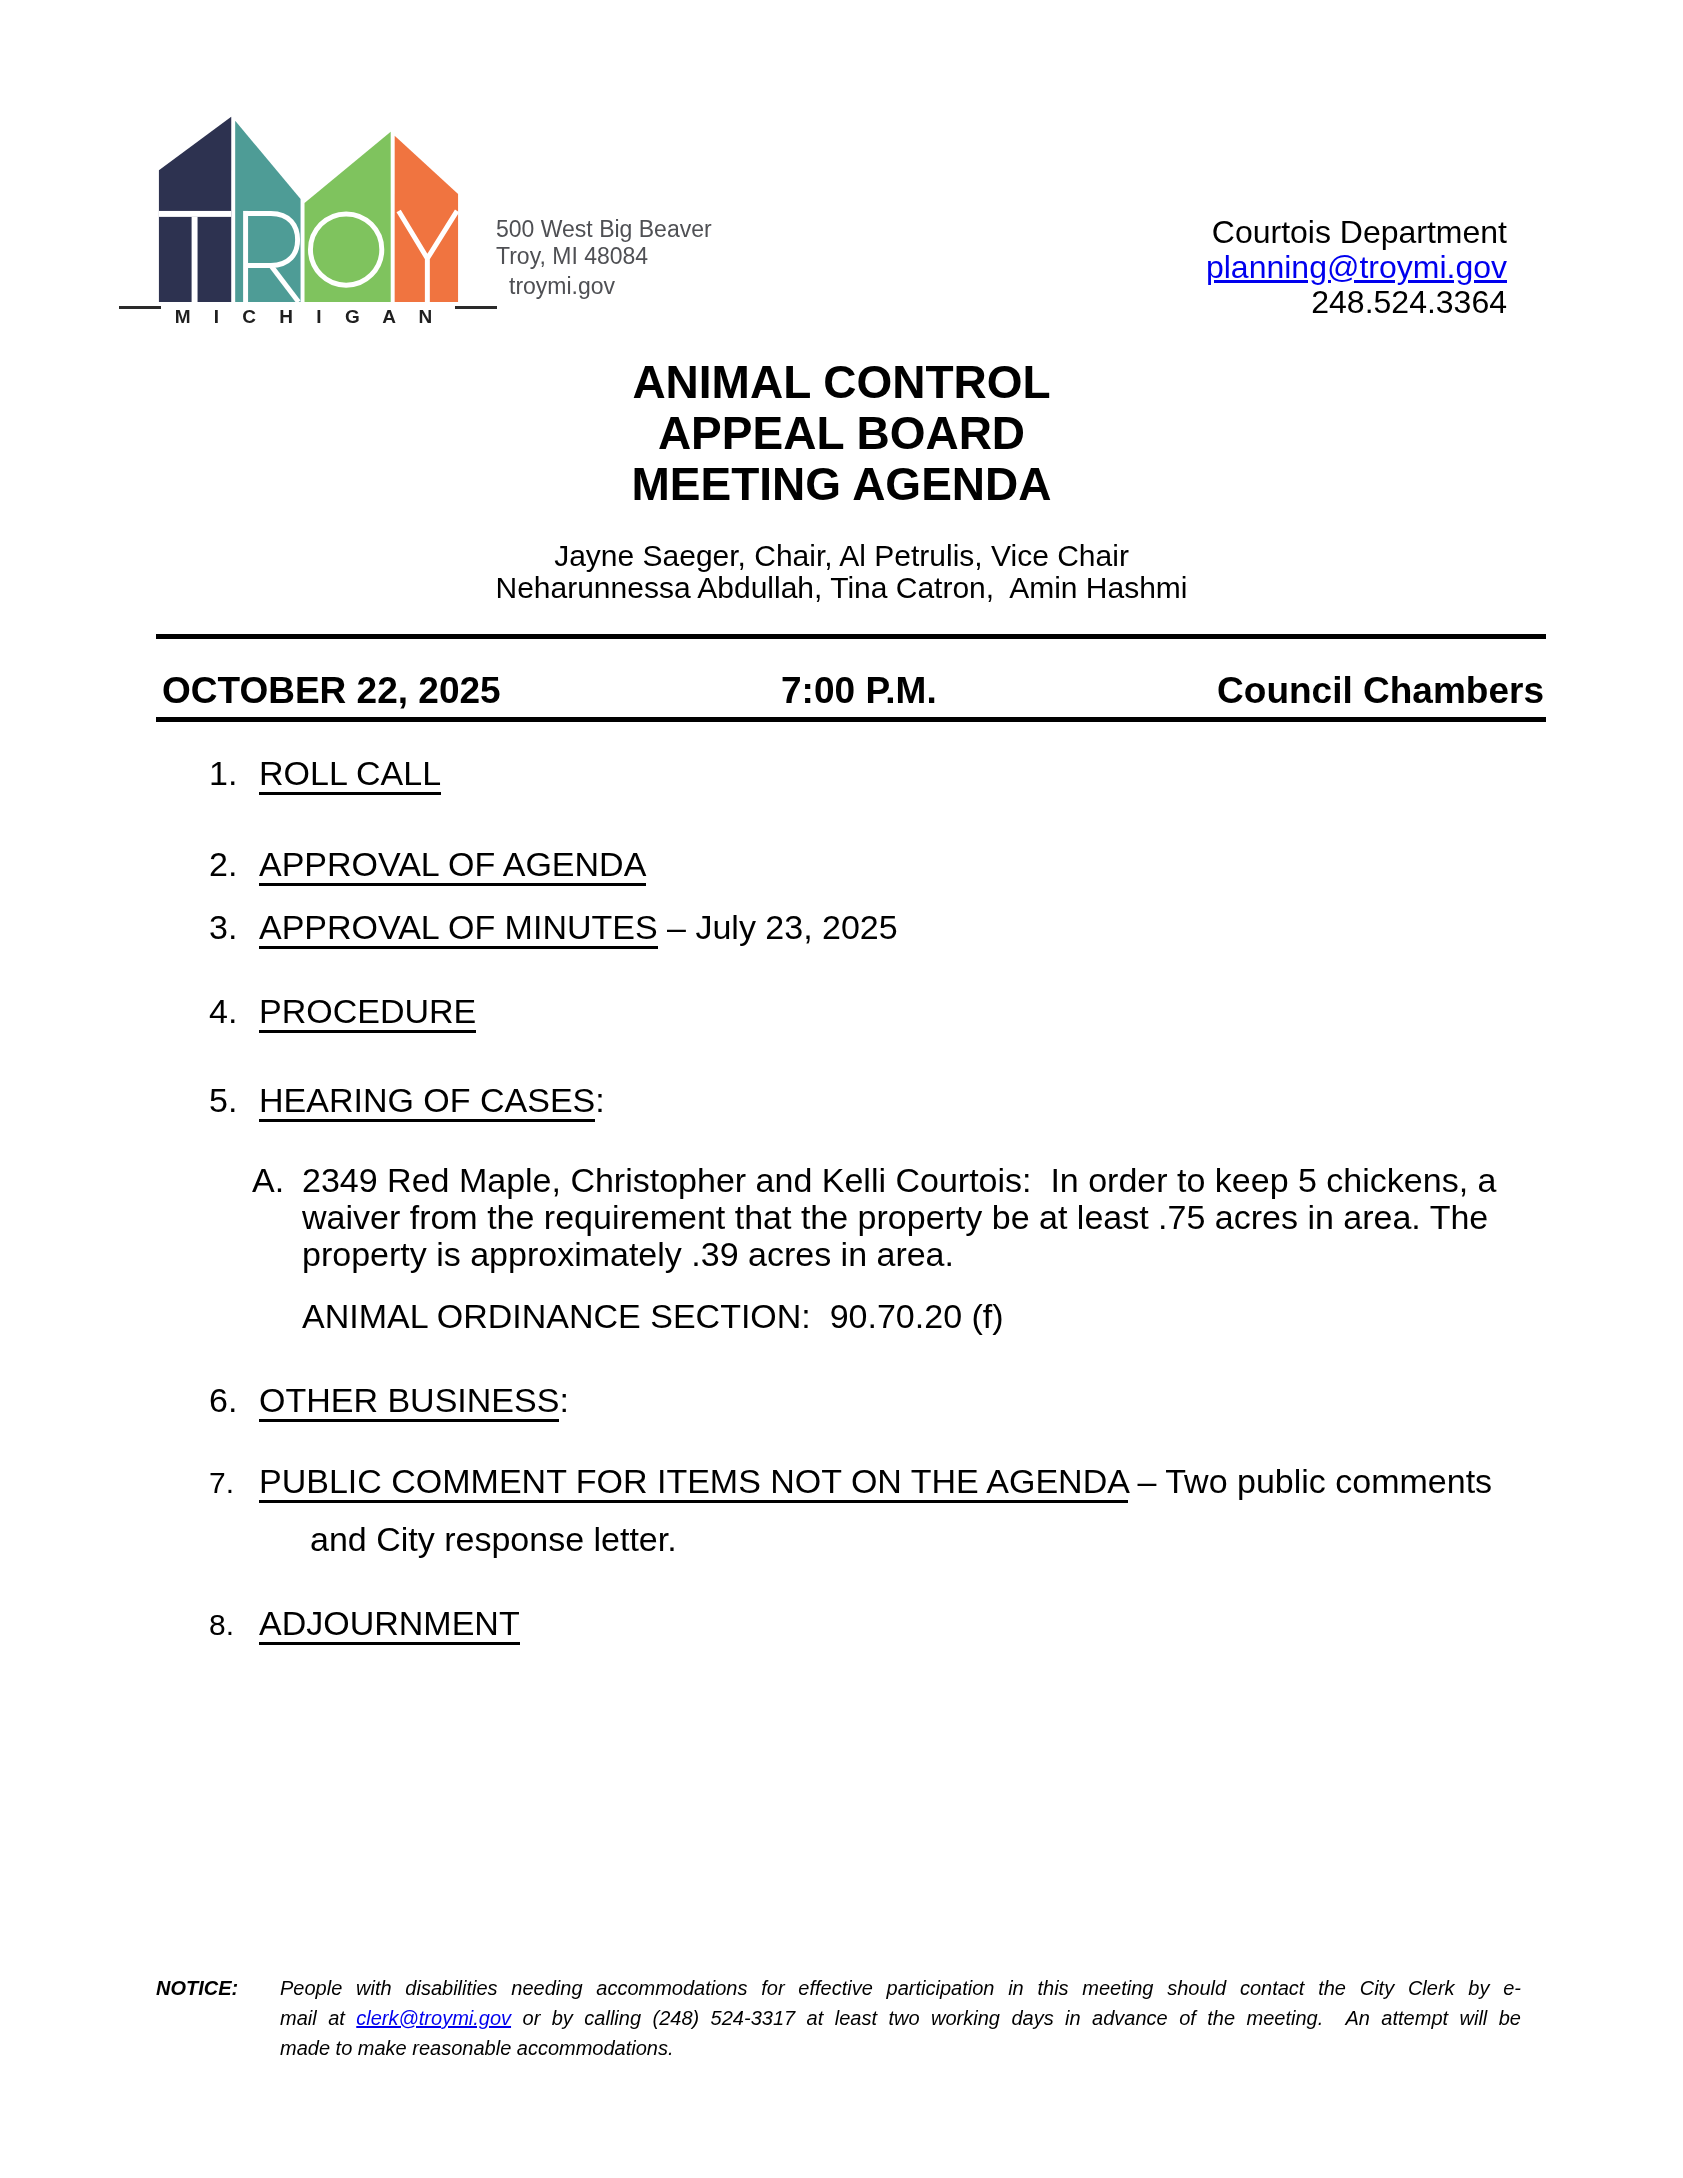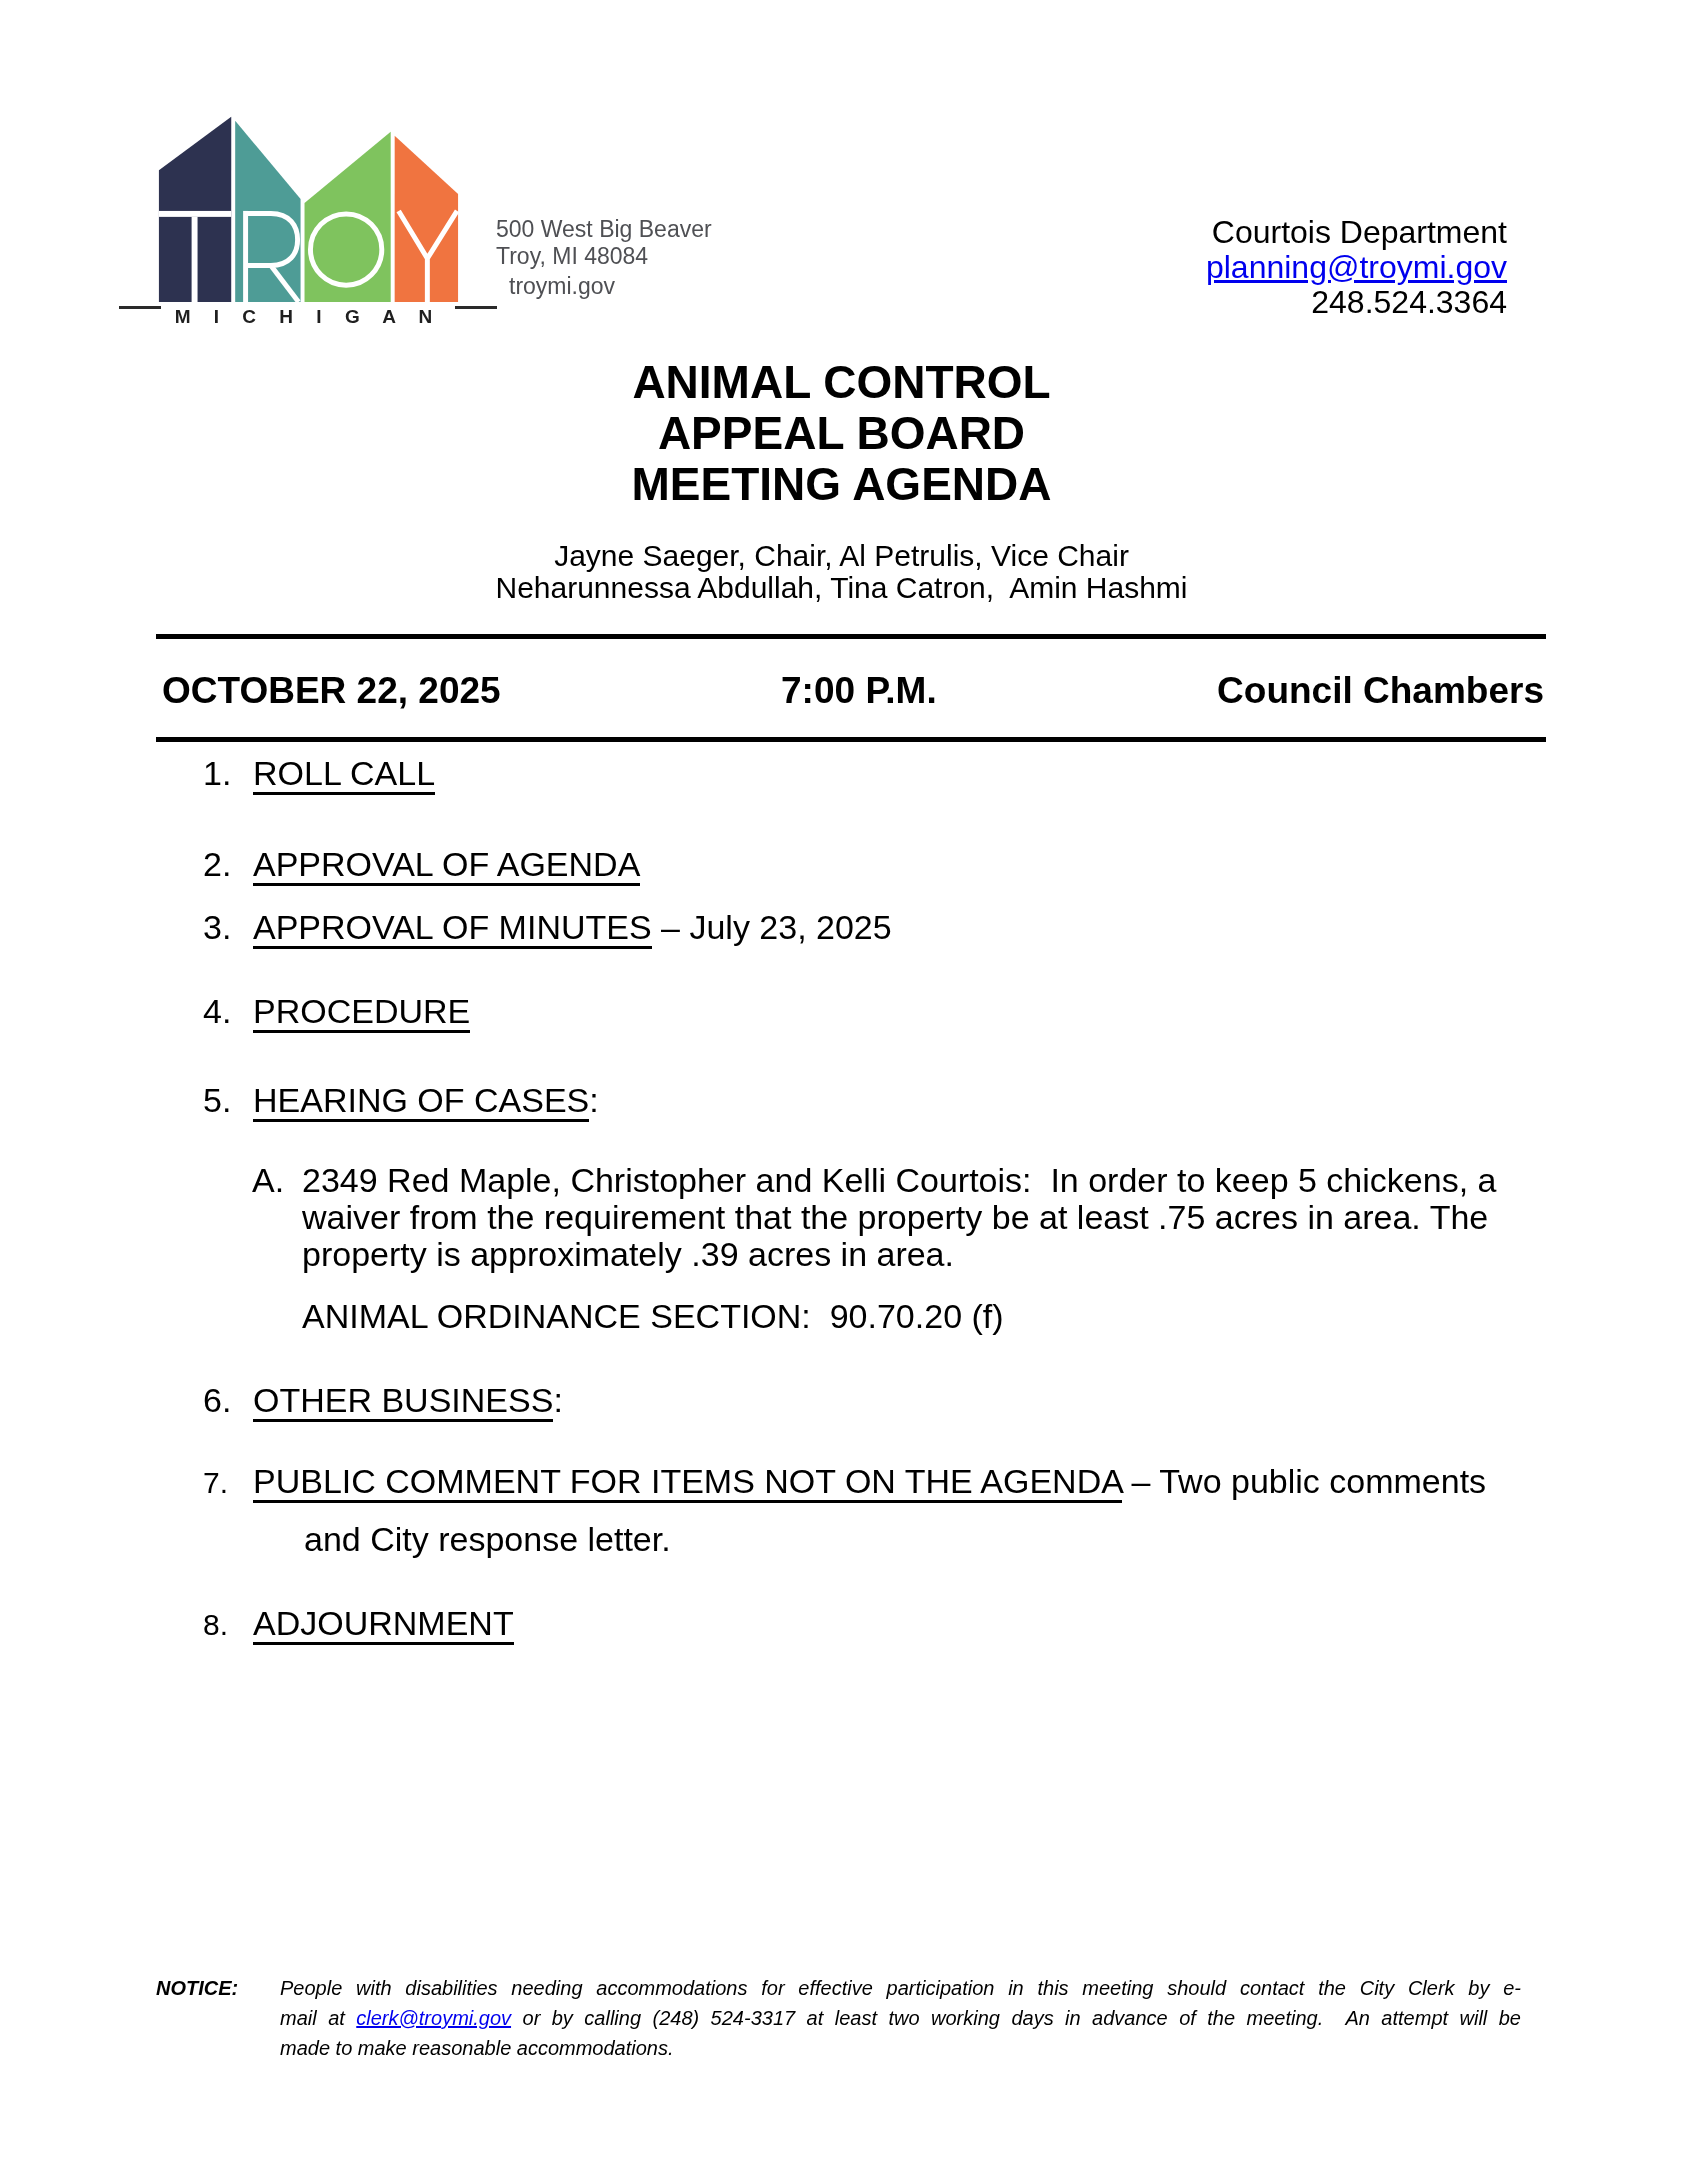--- a/index.html
+++ b/index.html
@@ -43,28 +43,28 @@
     text-align: center; font-size: 46px; font-weight: 700; line-height: 51px;
   }
   #members-block {
     position: absolute; left: 0; top: 540px; width: 1683px;
     text-align: center; font-size: 30px; line-height: 32px;
   }
   
   #meeting-bar {
     position: absolute; left: 156px; top: 634px; width: 1390px;
     border-top: 5px solid #000; border-bottom: 5px solid #000;
-    box-sizing: border-box; height: 108px;
+    box-sizing: border-box; height: 88px;
     padding: 33px 2px 12px 6px;
     display: flex; justify-content: space-between;
     font-size: 37px; font-weight: 700; line-height: 37px;
   }
   
   .agenda-item {
-    position: absolute; left: 203px;
+    position: absolute; left: 209px;
     font-size: 34px; line-height: 37px; white-space: nowrap;
   }
   .agenda-item .num { display: inline-block; width: 50px; white-space: pre; }
   .agenda-item .num.small { font-size: 30px; }
   .u { border-bottom: 3px solid #000; }
   .continuation { margin-top: 20px; margin-left: 101px; white-space: pre; }
   #case-block {
     position: absolute; left: 252px; top: 1162px;
     display: flex; font-size: 34px; line-height: 37px;
   }

